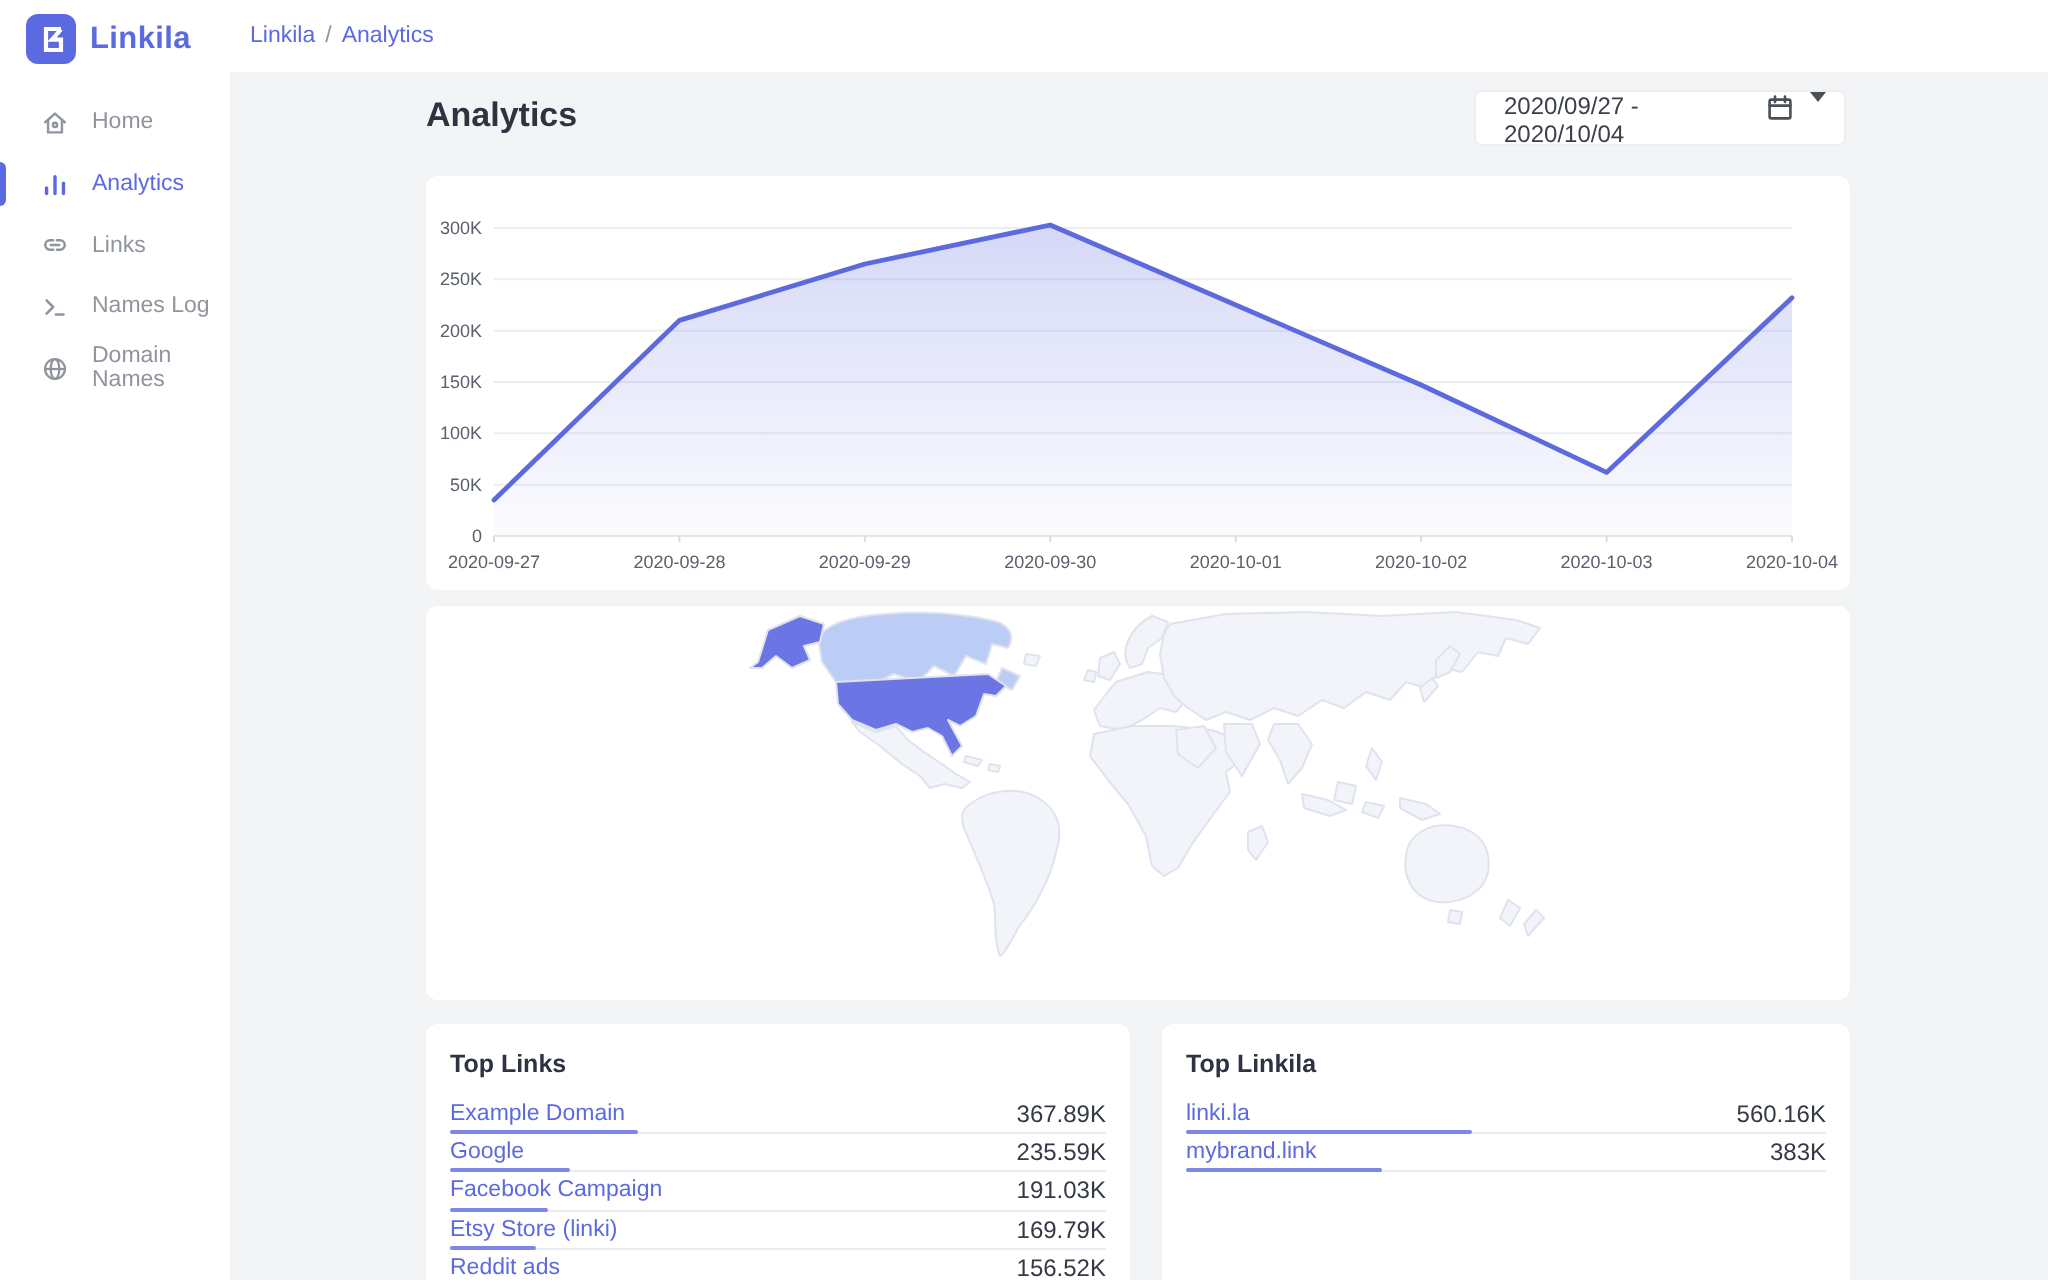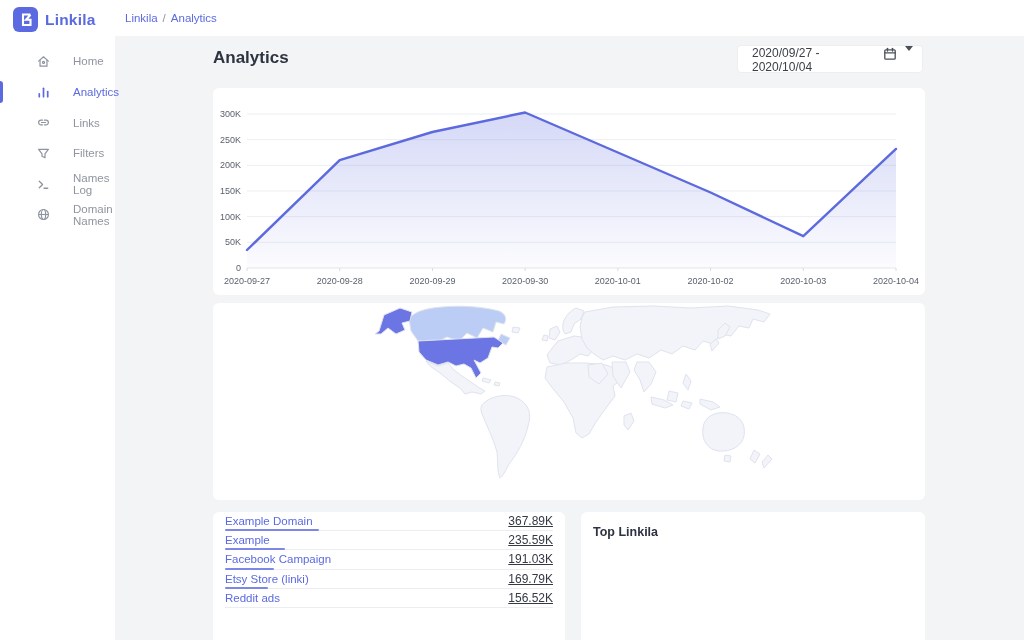--- a/index.html
+++ b/index.html
@@ -13,41 +13,41 @@
   .topbar { position:absolute; left:0; top:0; width:1024px; height:36px; background:#fff; }
   .breadcrumb { position:absolute; left:125px; top:0; height:36px; display:flex; align-items:center; gap:5px; font-size:11.5px; }
   .breadcrumb a { color:var(--accent,#5b6ae0); text-decoration:none; cursor:pointer; }
   .breadcrumb .sep { color:#8d93a0; }
   
   .sidebar { position:absolute; left:0; top:0; width:115px; height:640px; background:#fff; z-index:2; }
   .logo { position:absolute; left:13px; top:7px; display:flex; align-items:center; gap:7px; cursor:pointer; }
   .logo-mark { width:25px; height:25px; border-radius:6px; background:var(--accent,#5b6ae0); display:flex; align-items:center; justify-content:center; }
   .logo-text { font-size:15.5px; font-weight:bold; color:var(--accent,#5b6ae0); letter-spacing:.2px; }
   .nav { position:absolute; left:0; top:46px; width:115px; }
-  .nav-item { position:relative; height:30.7px; display:flex; align-items:center; gap:22px; padding-left:36px; cursor:pointer; color:#8f949e; font-size:11.5px; }
+  .nav-item { position:relative; height:30.7px; display:flex; align-items:center; gap:11px; padding-left:20px; cursor:pointer; color:#8f949e; font-size:11.5px; }
   .nav-item svg { flex:0 0 auto; }
   .nav-item.active { color:var(--accent,#5b6ae0); }
   .nav-item .ind { display:none; }
   .nav-item.active .ind { display:block; position:absolute; left:0; top:4px; width:3px; height:22px; border-radius:0 3px 3px 0; background:var(--accent,#5b6ae0); }
   
   .page-title { position:absolute; left:213px; top:48px; font-size:17px; font-weight:bold; color:#2e3342; }
   .datebox { position:absolute; left:737px; top:45px; width:186px; height:28px; background:#fff; border:1px solid #eceef2; border-radius:4px; display:flex; padding:0 9px 0 14px; cursor:pointer; }
   .datebox .dtext { font-size:12px; color:#3b4048; flex:1; }
   .caret { width:0; height:0; border-left:4px solid transparent; border-right:4px solid transparent; border-top:5px solid #4a4f58; margin-left:7px; }
   
   .card { position:absolute; background:#fff; border-radius:6px; }
   .chart-card { left:213px; top:88px; width:712px; height:207px; }
   .map-card   { left:213px; top:303px; width:712px; height:197px; }
   .links-card { left:213px; top:512px; width:352px; height:170px; }
   .domain-card{ left:581px; top:512px; width:344px; height:170px; }
   .card-title { padding:13px 12px 9px 12px; font-size:12.5px; font-weight:bold; color:#2e3342; }
   .trows { padding:0 12px; }
   .trow { position:relative; height:19.2px; display:flex; align-items:center; justify-content:space-between; border-bottom:1px solid #ededf1; }
   .tlink { font-size:11.5px; color:var(--accent,#5b6ae0); text-decoration:none; cursor:pointer; }
-  .tval { font-size:12px; color:#343944;text-decoration:underline; }
+  .tval { font-size:12px; color:#343944; }
   .tbar { position:absolute; left:0; bottom:-1px; height:2px; background:var(--bar-color,#7d88e6); border-radius:1px; }
   svg text { font-family:"Liberation Sans", sans-serif; }
   .map-svg { display:block; }
   .c { fill:var(--map-base,#f2f4f9); stroke:var(--map-stroke,#dfe3ee); stroke-width:1; stroke-linejoin:round; }
   .c.mid  { fill:var(--map-canada,#bccdf5); }
   .c.high { fill:var(--map-usa,#6b76e4); }
 </style>
 </head>
 <body>
 
@@ -88,27 +88,20 @@
       <span>Analytics</span>
     </div>
     <div class="nav-item">
 
       <svg width="15" height="15" viewBox="0 0 16 16" fill="none" stroke="currentColor" stroke-width="1.3" stroke-linecap="round">
           <path d="M7 5.5 H5.3 a2.5 2.5 0 0 0 0 5 H7"></path>
           <path d="M9 5.5 H10.7 a2.5 2.5 0 0 1 0 5 H9"></path>
           <path d="M5.8 8 H10.2"></path>
         </svg>
       <span>Links</span>
-    </div>
-    <div class="nav-item">
-
-      <svg width="15" height="15" viewBox="0 0 16 16" fill="none" stroke="currentColor" stroke-width="1.3" stroke-linejoin="round">
-          <path d="M2.8 3.5 H13.2 L9.6 8.3 V12.6 L6.4 11 V8.3 Z"></path>
-        </svg>
-      <span>Filters</span>
     </div>
     <div class="nav-item">
 
       <svg width="15" height="15" viewBox="0 0 16 16" fill="none" stroke="currentColor" stroke-width="1.4" stroke-linecap="round" stroke-linejoin="round">
           <path d="M3.5 4.5 L7 8 L3.5 11.5"></path>
           <path d="M8.5 12 H12.5"></path>
         </svg>
       <span>Names Log</span>
     </div>
     <div class="nav-item">
@@ -208,28 +201,29 @@
     <path class="c" d="M470,98 l9,2 l-3,6 l-8,-3 z"></path>
     <path class="c" d="M487,96 l13,3 l7,5 l-9,3 l-11,-6 z"></path>
     <path class="c" d="M490,125 C491,114 502,108 514,110 C527,112 533,121 531,133 C529,143 518,149 506,148 C495,147 488,137 490,125 Z"></path>
     <path class="c" d="M512,152 l6,1 l-1,6 l-6,-1 z"></path>
     <path class="c" d="M541,147 l6,4 l-5,9 l-5,-4 z"></path>
     <path class="c" d="M549,159 l6,-7 l4,4 l-8,9 z"></path>
   </svg>
 </div>
 
 <div class="card links-card">
+  <div class="card-title">Top Links</div>
   <div class="trows">
       <div class="trow">
         <a class="tlink">Example Domain</a>
         <span class="tval">367.89K</span>
         <span class="tbar" style="width: 94px;"></span>
       </div>
       <div class="trow">
-        <a class="tlink">Example</a>
+        <a class="tlink">Google</a>
         <span class="tval">235.59K</span>
         <span class="tbar" style="width: 60px;"></span>
       </div>
       <div class="trow">
         <a class="tlink">Facebook Campaign</a>
         <span class="tval">191.03K</span>
         <span class="tbar" style="width: 49px;"></span>
       </div>
       <div class="trow">
         <a class="tlink">Etsy Store (linki)</a>
@@ -239,14 +233,24 @@
       <div class="trow">
         <a class="tlink">Reddit ads</a>
         <span class="tval">156.52K</span>
       </div>
     </div>
 </div>
 
 <div class="card domain-card">
   <div class="card-title">Top Linkila</div>
   <div class="trows">
+      <div class="trow">
+        <a class="tlink">linki.la</a>
+        <span class="tval">560.16K</span>
+        <span class="tbar" style="width: 143px;"></span>
+      </div>
+      <div class="trow">
+        <a class="tlink">mybrand.link</a>
+        <span class="tval">383K</span>
+        <span class="tbar" style="width: 98px;"></span>
+      </div>
     </div>
 </div>
 
 </body></html>

